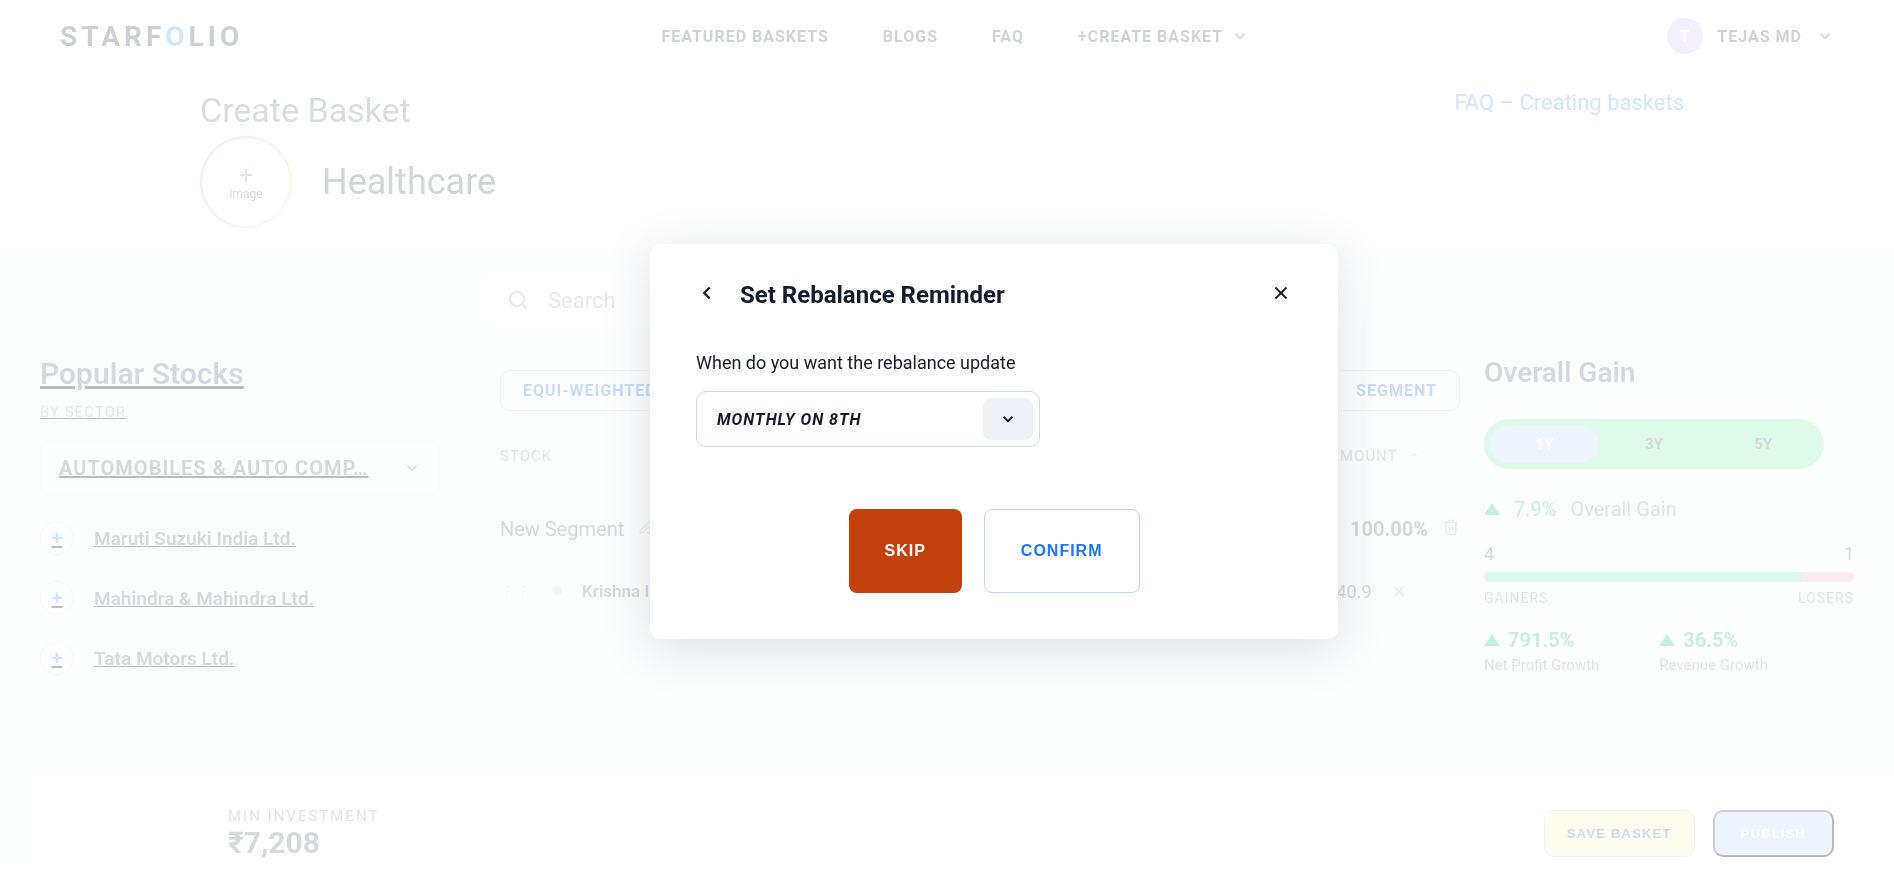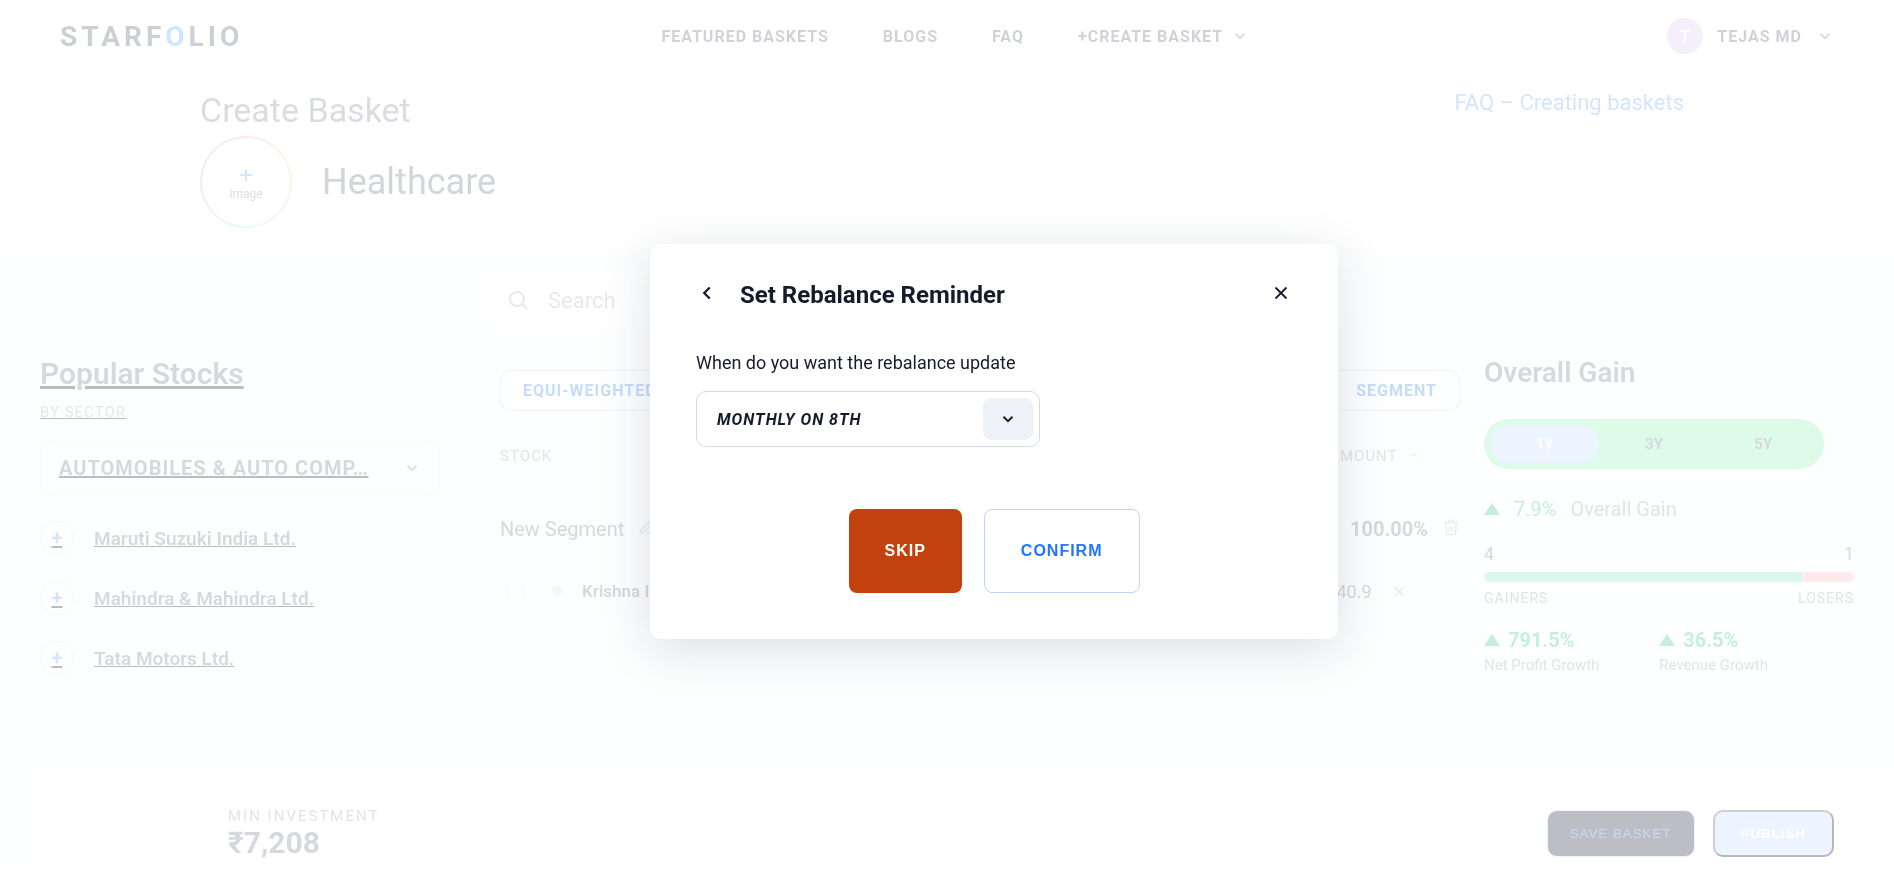--- a/index.html
+++ b/index.html
@@ -159,22 +159,22 @@
 .growth .item .l{ color:#8f9cab; font-size:15px; margin-top:4px;}
 .footer {
   position:absolute; left:0; right:0; bottom:0; height:118px;
   background:#fff; display:flex; align-items:center;
   padding:0 60px 0 200px; border-top:1px solid #eef2f6;margin-left:28px;
 }
 .min-inv .l { color:#8f9cab; letter-spacing:2px; font-size:15px;}
 .min-inv .v { color:#6a7888; font-weight:700; font-size:30px;}
 .footer-actions { margin-left:auto; display:flex; gap:18px;}
 .btn-outline {
-  border:1px solid #bcd7ff; color:#3b7fe6; background:#0f172a;
-  padding:14px 22px; border-radius:10px; font-weight:400; letter-spacing:1px;
+  border:1px solid #bcd7ff; color:#3b7fe6; background:#fef9c3;
+  padding:14px 22px; border-radius:10px; font-weight:700; letter-spacing:1px;
 }
 .btn-solid {
   background:#bcd7ff; color:#fff; padding:14px 26px; border-radius:10px;
   font-weight:700; letter-spacing:1px;
 }
 
 .scrim {
   position:absolute; inset:0; background:rgba(255,255,255,0.72);
 }
 

